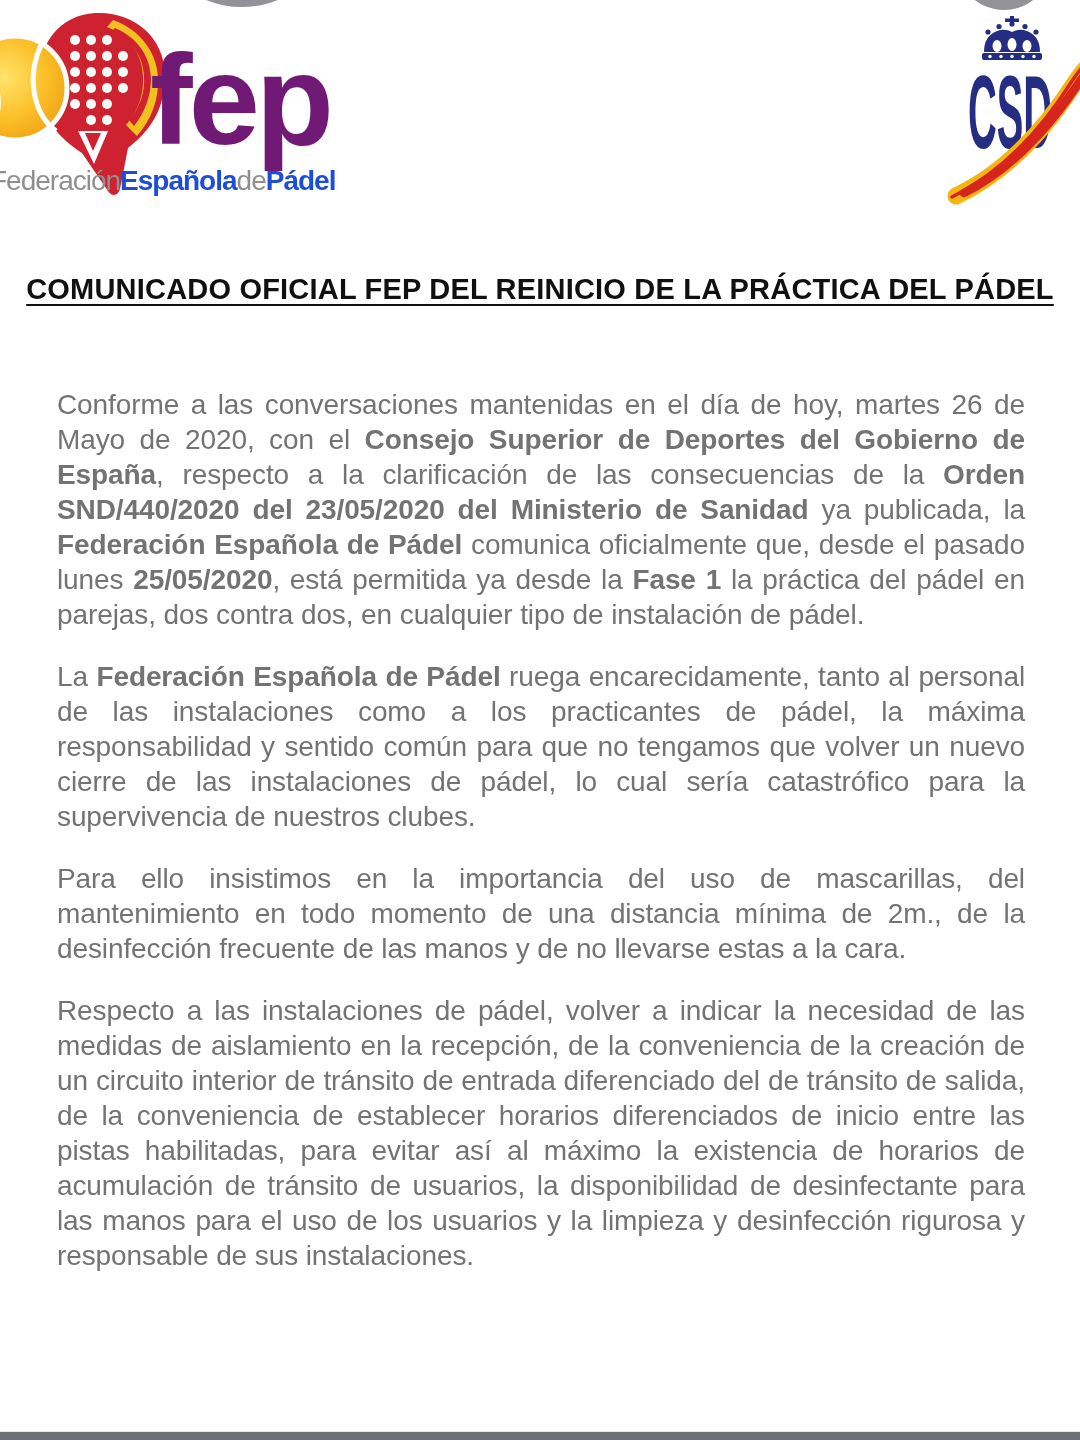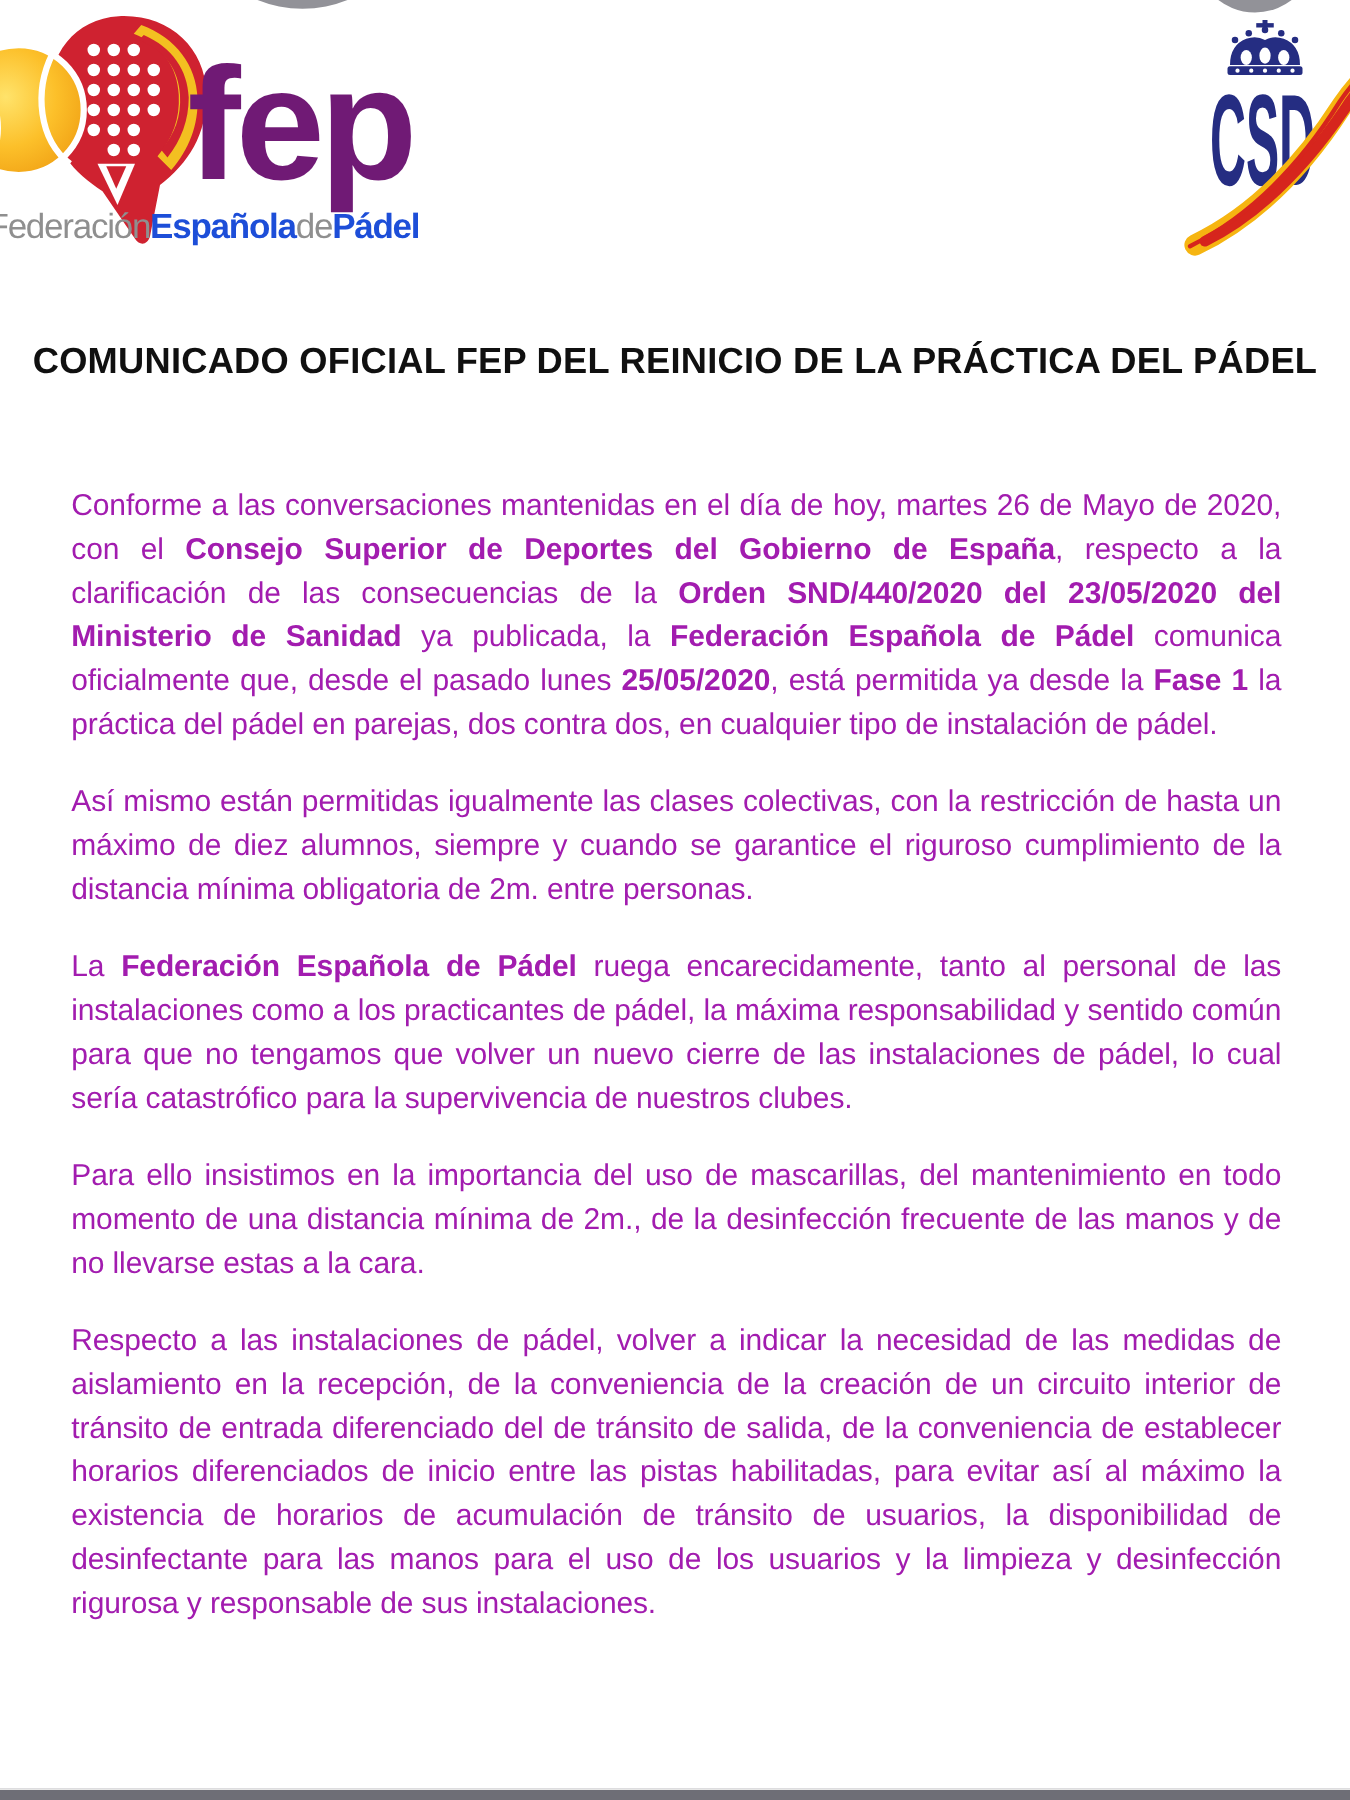--- a/index.html
+++ b/index.html
@@ -28,25 +28,25 @@
   }
   .fep-subtitle .muted{color:#8f8f8f;font-weight:400;}
   .fep-subtitle span:not(.muted){color:#1d4ed8;font-weight:bold;}
   
   .csd-logo{position:absolute;left:942px;top:16px;width:150px;height:200px;}
   
   .doc-title{
     position:absolute;left:0;top:273px;width:1080px;text-align:center;
     font-size:29px;font-weight:bold;color:#101010;letter-spacing:0.2px;
   }
-  .doc-title span{text-decoration-thickness:2px;text-underline-offset:5px;}
+  .doc-title span{text-decoration:underline;text-decoration-thickness:2px;text-underline-offset:5px;}
   
   .doc-body{
     position:absolute;left:57px;top:387px;width:968px;
-    font-size:24px;line-height:35px;text-align:justify;color:#a21caf;
+    font-size:28px;line-height:35px;text-align:justify;color:#737373;
     letter-spacing:-0.1px;
   }
   .doc-body p{margin:0 0 27px 0;}
   .doc-body .b{font-weight:bold;}
 </style>
 </head>
 <body>
 
 <div class="dome dome-left"></div>
 <div class="dome dome-right"></div>
@@ -131,19 +131,18 @@
     <path d="M10 181 C58 157 98 116 130 65 C136 56 142 49 148 43" stroke="#d6251d" stroke-width="3.5"></path>
   </g>
 </svg>
 
 <div class="doc-title">
   <span>COMUNICADO OFICIAL FEP DEL REINICIO DE LA PRÁCTICA DEL PÁDEL</span>
 </div>
 
 <div class="doc-body">
     <p><span>Conforme a las conversaciones mantenidas en el día de hoy, martes 26 de Mayo de 2020, con el </span><span class="b">Consejo Superior de Deportes del Gobierno de España</span><span>, respecto a la clarificación de las consecuencias de la </span><span class="b">Orden SND/440/2020 del 23/05/2020 del Ministerio de Sanidad</span><span> ya publicada, la </span><span class="b">Federación Española de Pádel</span><span> comunica oficialmente que, desde el pasado lunes </span><span class="b">25/05/2020</span><span>, está permitida ya desde la </span><span class="b">Fase 1</span><span> la práctica del pádel en parejas, dos contra dos, en cualquier tipo de instalación de pádel.</span></p>
-    <p><span>Así mismo están permitidas igualmente las clases colectivas, con la restricción de hasta un máximo de diez alumnos, siempre y cuando se garantice el riguroso cumplimiento de la distancia mínima obligatoria de 2m. entre personas.</span></p>
     <p><span>La </span><span class="b">Federación Española de Pádel</span><span> ruega encarecidamente, tanto al personal de las instalaciones como a los practicantes de pádel, la máxima responsabilidad y sentido común para que no tengamos que volver un nuevo cierre de las instalaciones de pádel, lo cual sería catastrófico para la supervivencia de nuestros clubes.</span></p>
     <p><span>Para ello insistimos en la importancia del uso de mascarillas, del mantenimiento en todo momento de una distancia mínima de 2m., de la desinfección frecuente de las manos y de no llevarse estas a la cara.</span></p>
     <p><span>Respecto a las instalaciones de pádel, volver a indicar la necesidad de las medidas de aislamiento en la recepción, de la conveniencia de la creación de un circuito interior de tránsito de entrada diferenciado del de tránsito de salida, de la conveniencia de establecer horarios diferenciados de inicio entre las pistas habilitadas, para evitar así al máximo la existencia de horarios de acumulación de tránsito de usuarios, la disponibilidad de desinfectante para las manos para el uso de los usuarios y la limpieza y desinfección rigurosa y responsable de sus instalaciones.</span></p>
   </div>
 
 <div class="bottom-bar"></div>
 
 </body></html>

